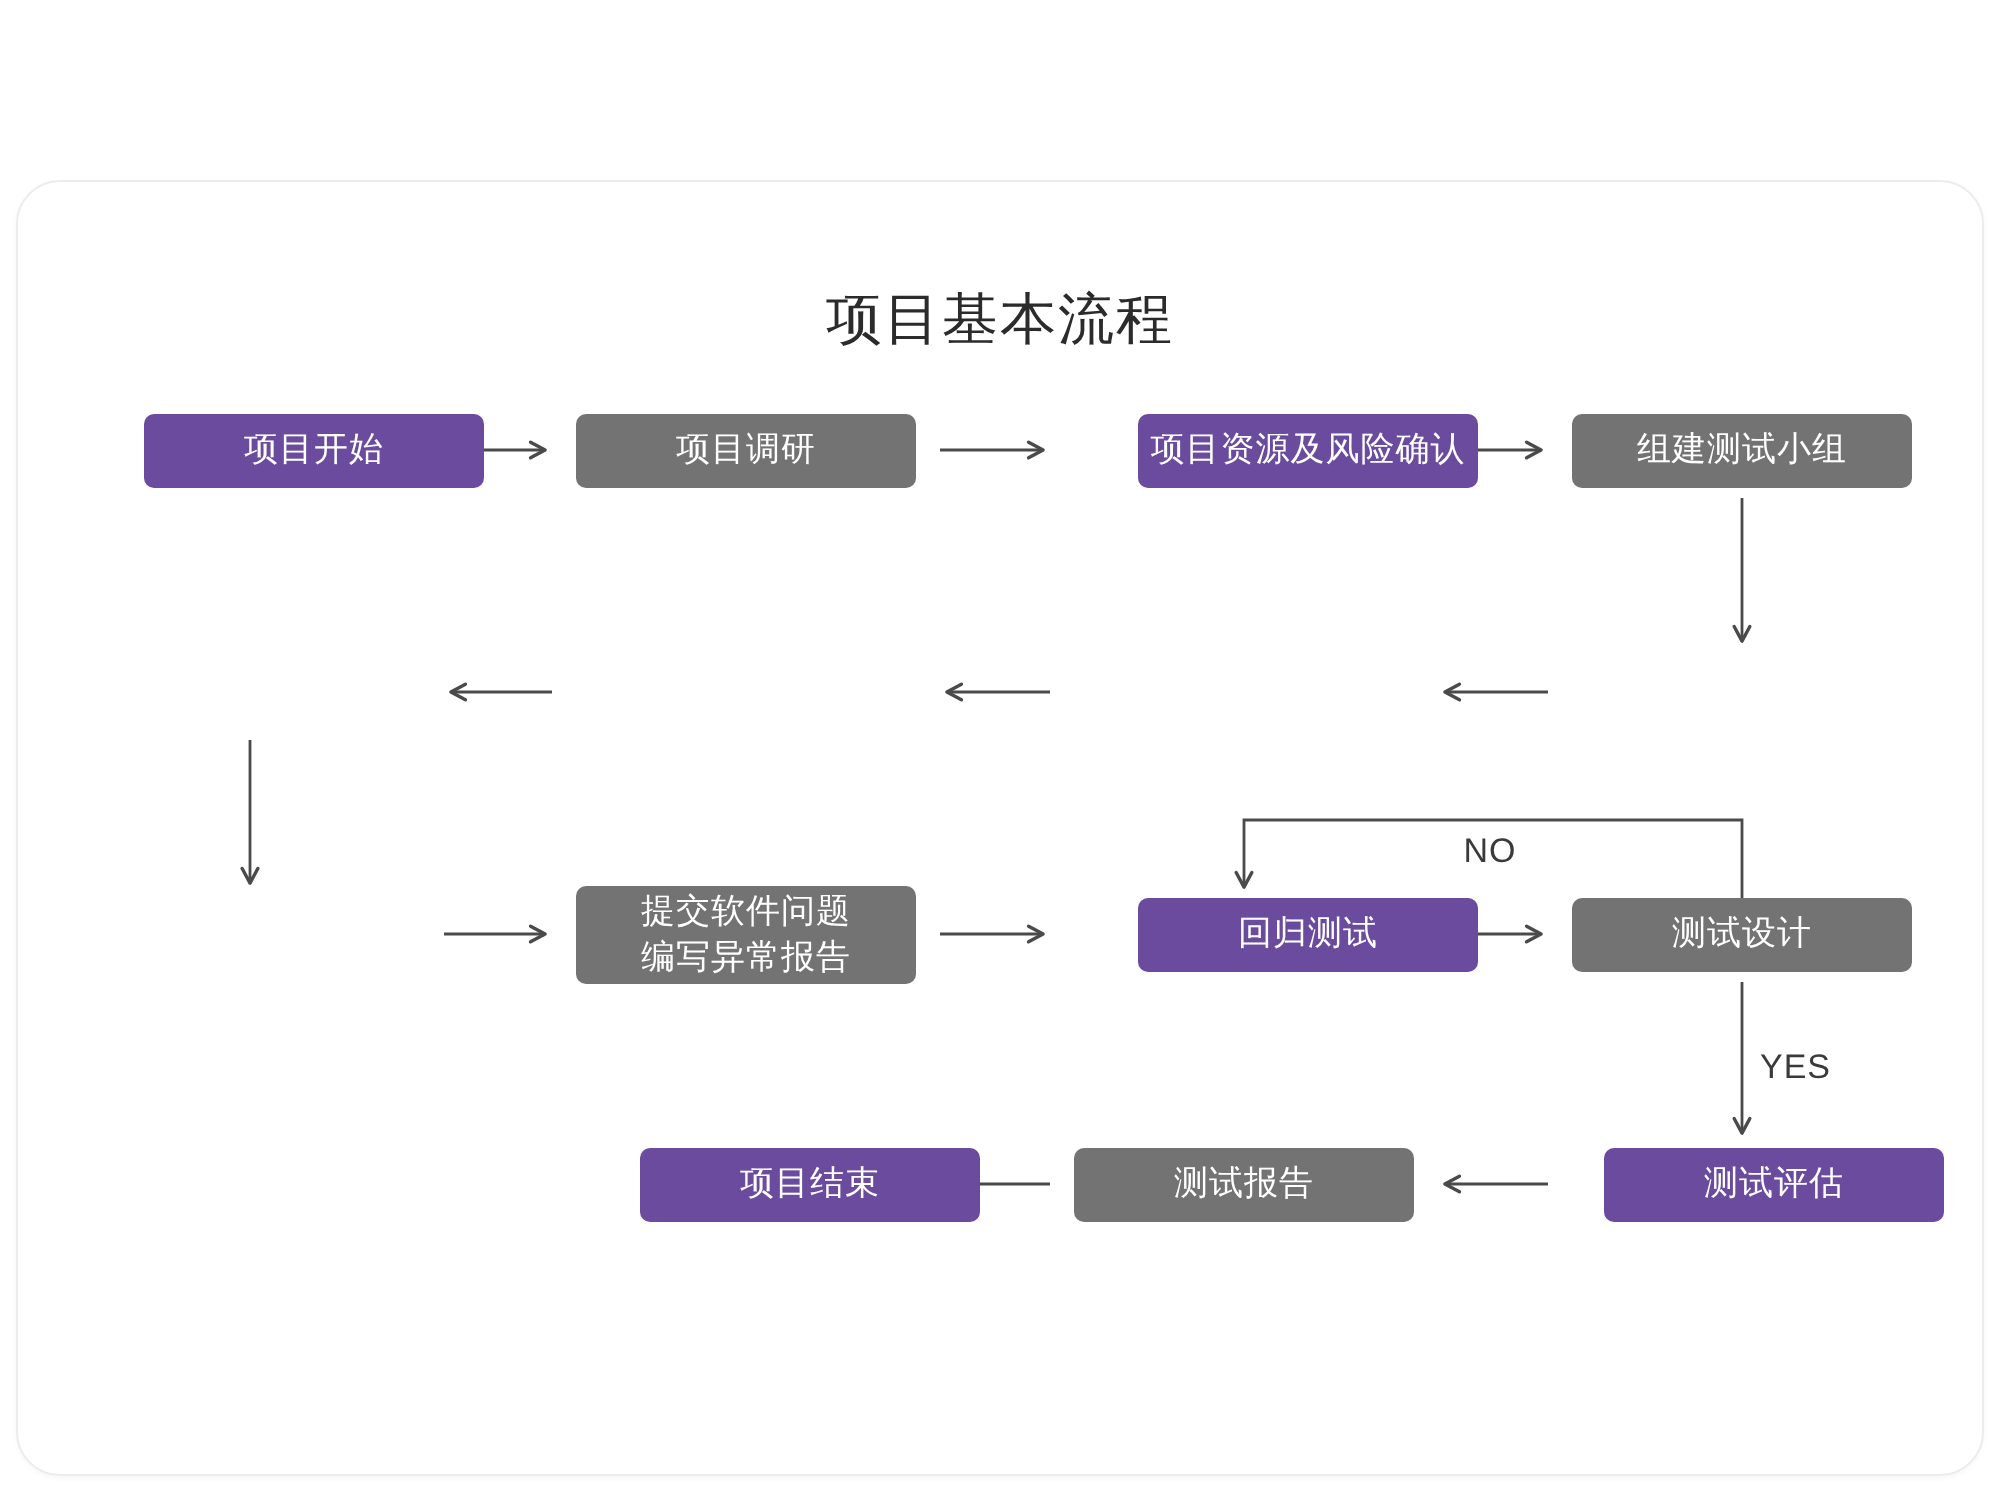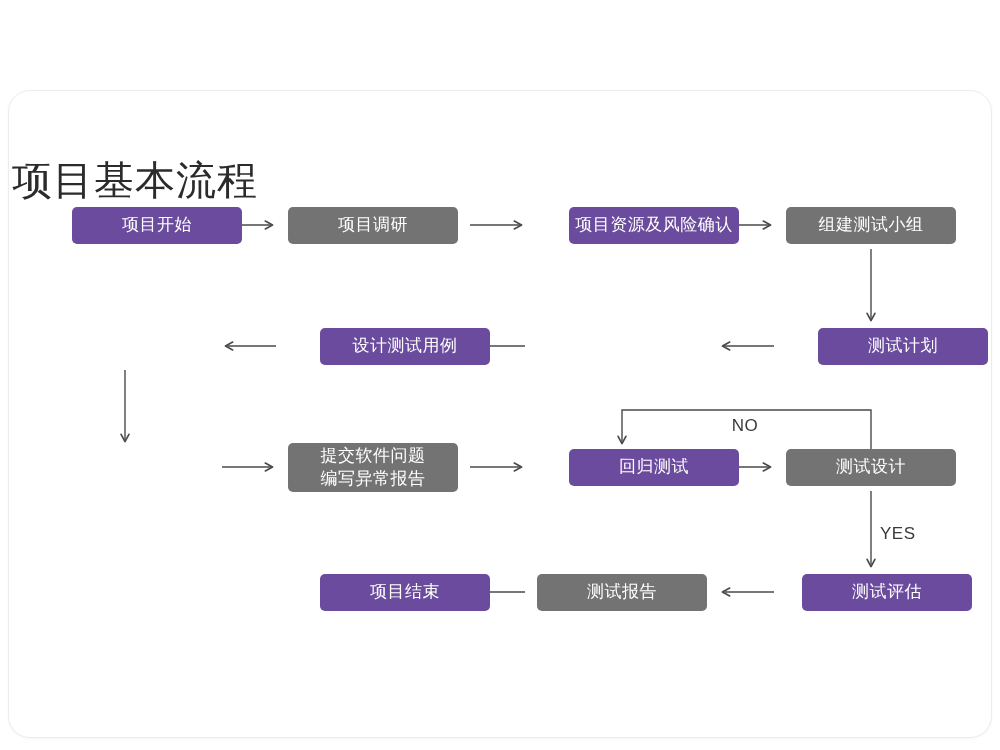--- a/index.html
+++ b/index.html
@@ -25,25 +25,26 @@
     background: #ffffff;
     border: 1px solid #ececec;
     border-radius: 22px;
     box-shadow: 0 1px 3px rgba(0,0,0,0.04);
   }
   .title {
     position: absolute;
     left: 0;
     right: 0;
     top: 141px;
-    font-size: 40px;
+    text-align: center;
+    font-size: 28px;
     font-weight: 500;
     color: #2b2b2b;
     letter-spacing: 1px;
-    margin: 12px;
+    margin: 0;
   }
   .connectors {
     position: absolute;
     left: 0;
     top: 0;
     width: 1000px;
     height: 750px;
     pointer-events: none;
   }
   .node {
@@ -117,22 +118,20 @@
 
     <text class="edge-label" x="745" y="431" text-anchor="middle">NO</text>
     <text class="edge-label" x="880" y="539" text-anchor="start">YES</text>
   </svg>
 
   <div class="node purple" style="left:40px;  top:207px">项目开始</div>
   <div class="node gray" style="left:288px; top:207px">项目调研</div>
   <div class="node purple" style="left:537px; top:207px">项目资源及风险确认</div>
   <div class="node gray" style="left:786px; top:207px">组建测试小组</div>
 
-  <div class="node purple" style="left:786px; top:328px">测试计划</div>
-  <div class="node purple" style="left:288px; top:328px">设计测试用例</div>
 
   <div class="node gray tall" style="left:288px; top:443px">提交软件问题
 编写异常报告</div>
   <div class="node purple" style="left:537px; top:449px">回归测试</div>
   <div class="node gray" style="left:786px; top:449px">测试设计</div>
 
   <div class="node purple" style="left:770px; top:574px">测试评估</div>
   <div class="node gray" style="left:537px; top:574px">测试报告</div>
   <div class="node purple" style="left:288px; top:574px">项目结束</div>
 

